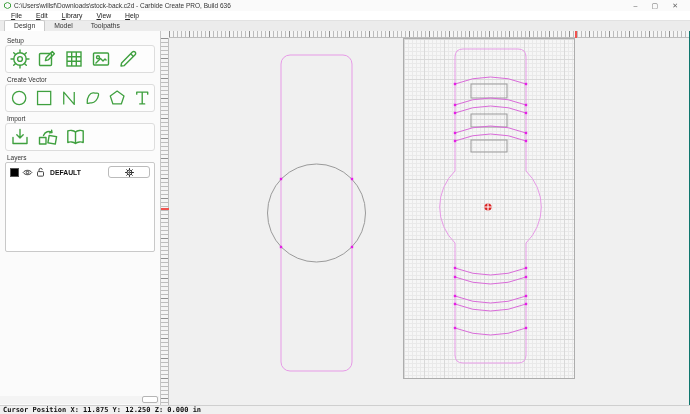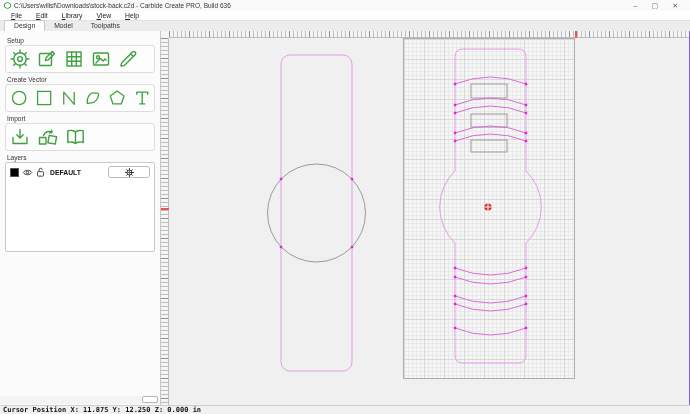--- a/index.html
+++ b/index.html
@@ -1,18 +1,18 @@
 <!DOCTYPE html>
 <html><head>
 <meta charset="utf-8">
 <style>
   * { margin:0; padding:0; box-sizing:border-box; }
   html,body { width:690px; height:414px; overflow:hidden; }
   body { font-family:"Liberation Sans", sans-serif; background:#f0f0f0; color:#222; }
-  .window { position:relative; width:690px; height:414px; background:#8b5cf6; }
+  .window { position:relative; width:690px; height:414px; background:#0f766e; }
 
   
   .titlebar { height:11px; background:#fafafa; display:flex; align-items:center; padding:0 4px; }
   .appicon { width:7px; height:7px; margin-right:3px; flex:0 0 auto; }
   .wtitle { font-size:6.5px; color:#333; white-space:nowrap; flex:1 1 auto; overflow:hidden; }
   .winbtns { display:flex; gap:14px; padding-right:8px; }
   .winbtn { font-size:7px; color:#666; line-height:11px; cursor:default; }
 
   
   .menubar { height:10px; background:#ffffff; border-bottom:1px solid #e2e2e2; display:flex; align-items:center; padding-left:4px; }

